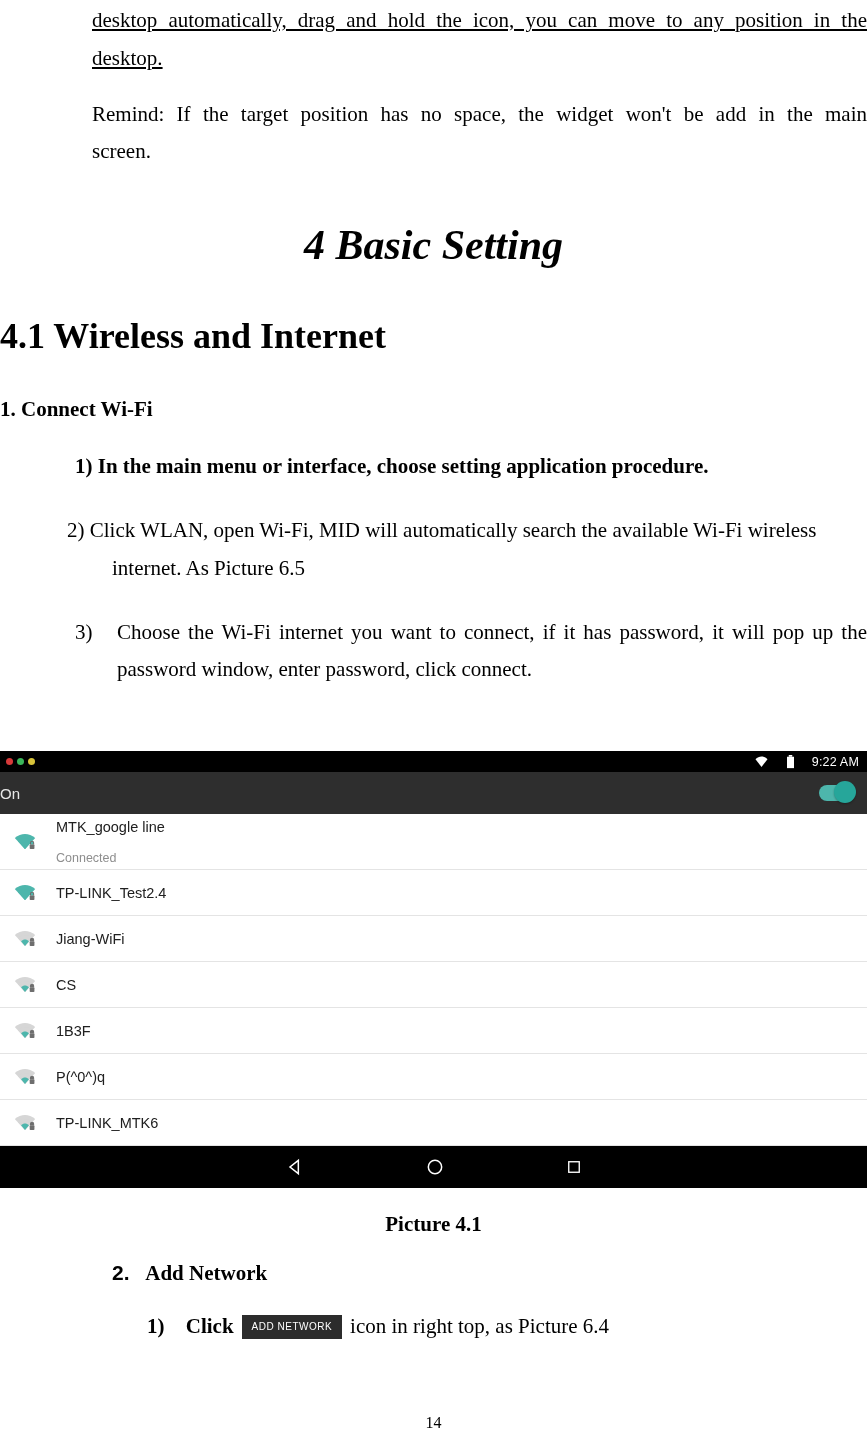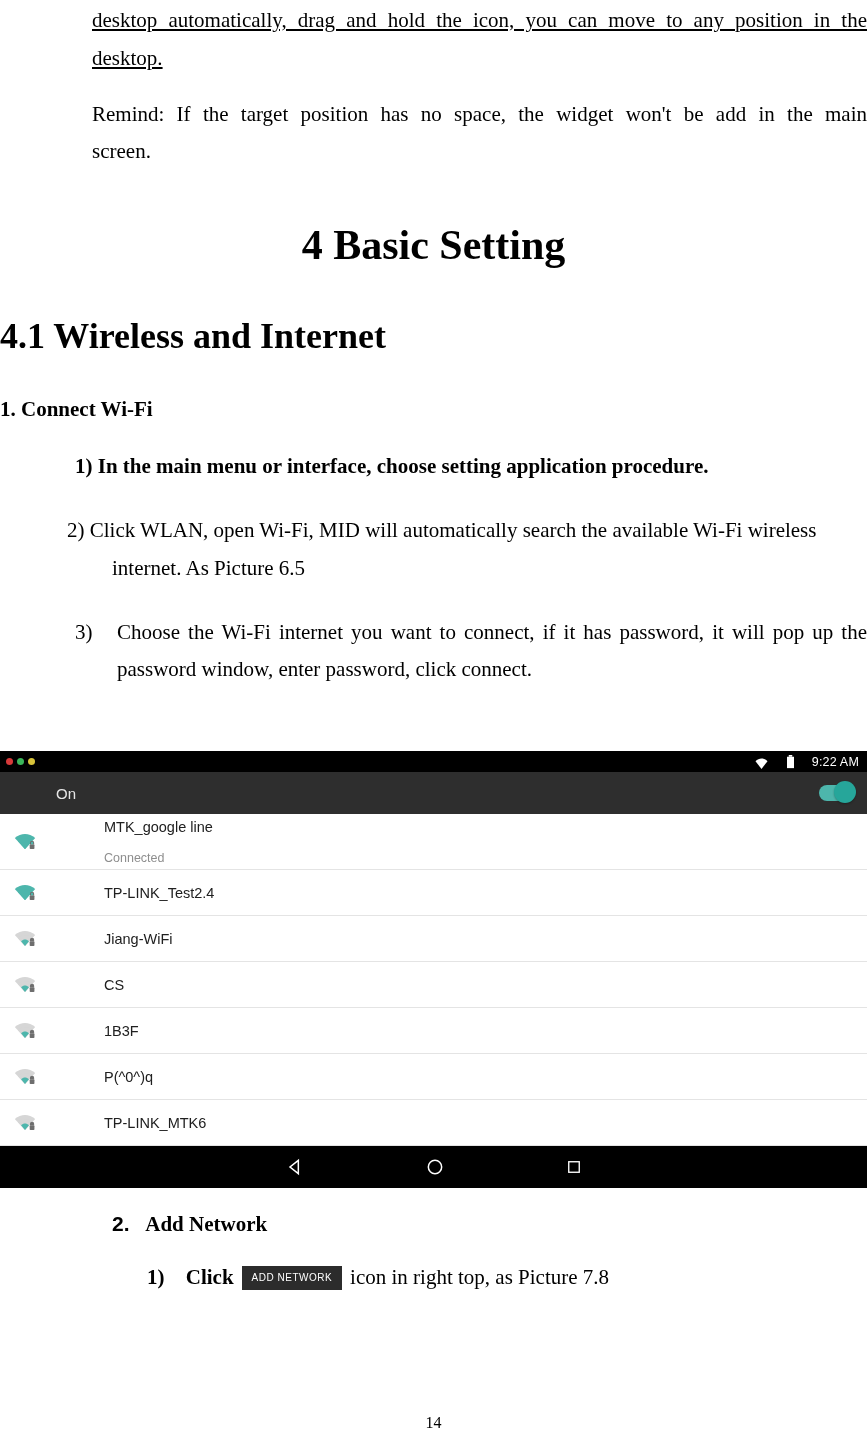--- a/index.html
+++ b/index.html
@@ -24,20 +24,21 @@
     text-justify: inter-word;
     word-spacing: 0.15em;
   }
   .para-top1 { margin-top: 2px; text-decoration: underline; }
   .para-top2 { margin-top: 18px; }
   .chapter-title {
     text-align: center;
     font-size: 42px;
     font-weight: bold;
     margin-top: 50px;
+    font-style: italic;
   }
   .section-title {
     font-size: 36px;
     font-weight: bold;
     margin-top: 46px;
     margin-left: 0;
   }
   .subsection-title {
     font-size: 21px;
     font-weight: bold;
@@ -66,21 +67,21 @@
   .android-status {
     height: 21px;
     background: #000;
     display: flex;
     align-items: center;
     padding: 0 8px 0 6px;
     color: #fff;
     font-size: 12px;
   }
   .status-left { display: flex; align-items: center; gap: 4px; }
-  .status-right { margin-left: auto; display: flex; align-items: flex-end; gap: 17px; }
+  .status-right { margin-left: auto; display: flex; align-items: flex-start; gap: 17px; }
   .dot { width: 7px; height: 7px; border-radius: 50%; }
   .dot.red { background: #d83a3a; }
   .dot.green { background: #3bb65a; }
   .dot.yellow { background: #d8c33a; }
   .status-wifi svg, .status-batt svg { display: block; }
   .status-time { font-size: 12.5px; letter-spacing: 0.2px; }
 
   .appbar {
     height: 42px;
     background: #2a2a2a;
@@ -94,41 +95,39 @@
   .appbar .spacer { flex: 1; }
   .appbar .icon-btn { width: 44px; display:flex; align-items:center; justify-content:center; }
 
   .onbar {
     height: 42px;
     background: #2e2e2e;
     display: flex;
     align-items: center;
     color: #e6e6e6;
     font-size: 15px;
-    padding-left: 56px;
     padding-right: 14px;
   }
   .onbar .spacer { flex: 1; }
   .toggle {
     width: 34px; height: 16px; background: #4db6ac; border-radius: 10px;
     position: relative;
   }
   .toggle .knob {
     position: absolute; right: -3px; top: -4px;
     width: 22px; height: 22px; border-radius: 50%;
     background: #26a69a; box-shadow: 0 1px 2px rgba(0,0,0,0.3);
   }
 
   .wifi-list { background: #fff; }
   .wifi-item {
     display: flex; align-items: center;
     padding: 0 14px 0 14px;
     border-bottom: 1px solid #e4e4e4;
     min-height: 46px;
-    gap: 48px;
   }
   .wifi-item.firstitem { min-height: 56px; }
   .wifi-icon { width: 42px; display:flex; justify-content:flex-start; }
   .wifi-text { display:flex; flex-direction:column; }
   .wifi-ssid { font-size: 14.5px; color: #202020; }
   .wifi-sub { font-size: 12.5px; color: #8e8e8e; margin-top: 16px; }
 
   .wifi-svg { width: 22px; height: 18px; }
   .wifi-weak path.arc1 { fill: #d6d6d6; }
   .wifi-weak path.arc2 { fill: #d6d6d6; }
@@ -361,28 +360,29 @@
           </svg>
       </div>
       <div class="navbtn">
         <svg width="18" height="18" viewBox="0 0 24 24">
             <rect x="5" y="5" width="14" height="14" fill="none" stroke="#fff" stroke-width="1.8"></rect>
           </svg>
       </div>
     </div>
   </div>
 
+  <div class="caption">Picture 4.1</div>
 
   <div class="addnet-line">
     <span style="font-family:Arial,sans-serif;font-weight:bold;">2.</span>
     &nbsp;&nbsp;<b>Add Network</b>
   </div>
 
   <div class="subline">
     <b>1)</b>&nbsp;
     <b>Click</b>
     <span class="addnet-badge">ADD NETWORK</span>
-    <span> icon in right top, as Picture 7.8</span>
+    <span> icon in right top, as Picture 6.4</span>
   </div>
 
 </div>
 
 <div class="pagenum">14</div>
 
 </body></html>

